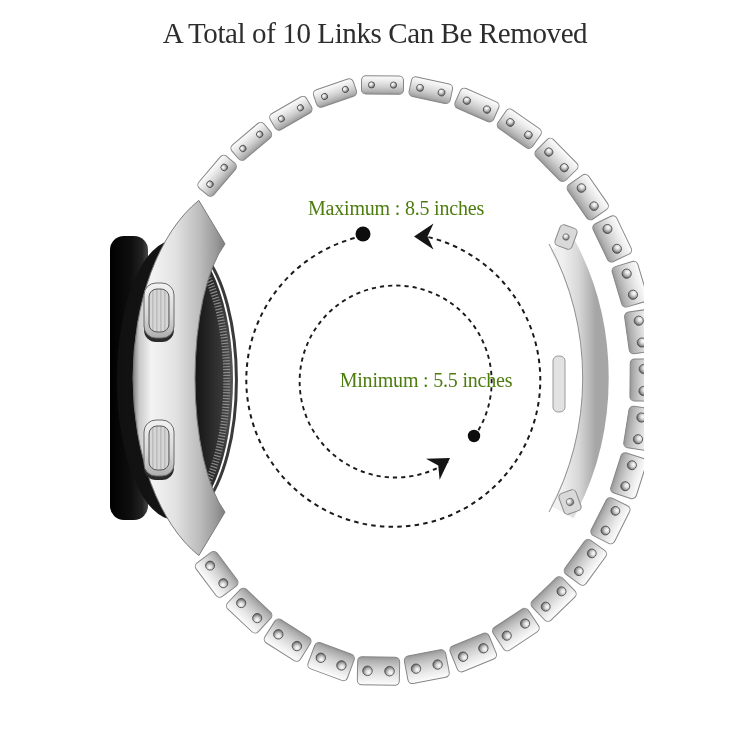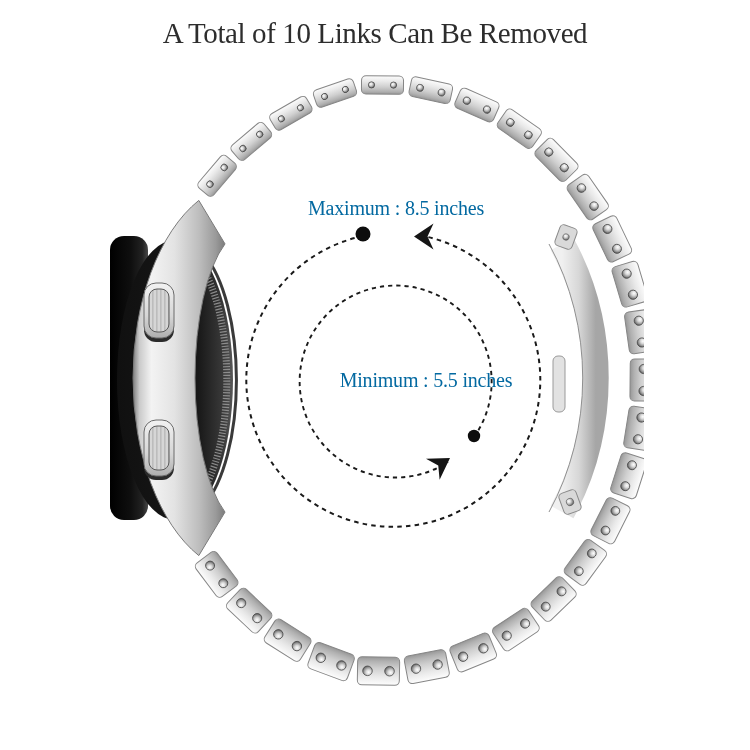--- a/index.html
+++ b/index.html
@@ -18,21 +18,21 @@
     font-size:29px;
     letter-spacing:-0.4px;
     color:#2d2d2d;
     white-space:nowrap;
   }
   .annot{
     position:absolute;
     transform:translate(-50%,-50%);
     font-size:20px;
     letter-spacing:-0.2px;
-    color:#0369a1;
+    color:#4d7c0f;
     white-space:nowrap;
   }
   #max-label{left:396px;top:208px;}
   #min-label{left:396px;top:380px;margin-left:30px;}
 </style>
 </head>
 <body>
 
 <div id="stage">
 

